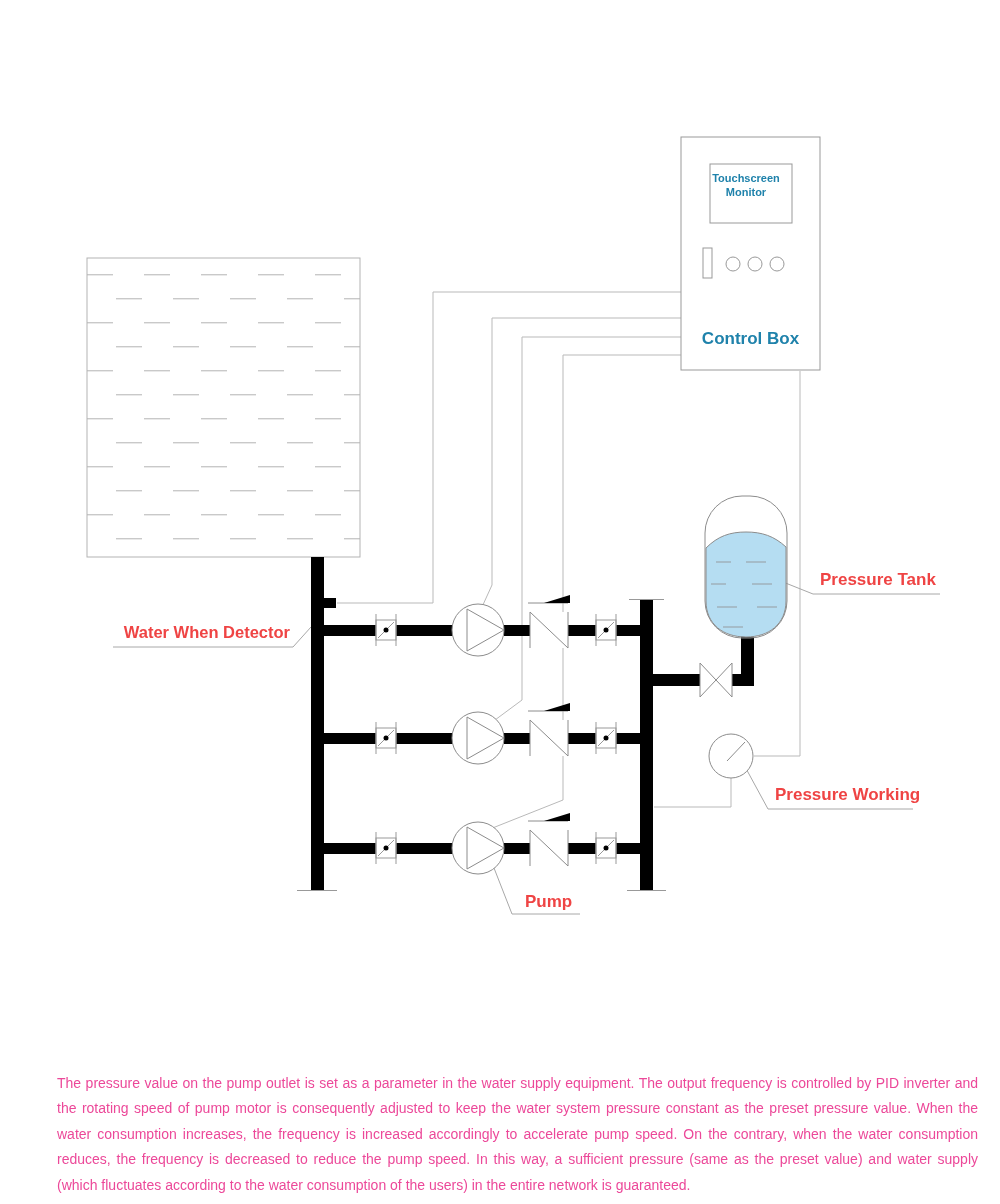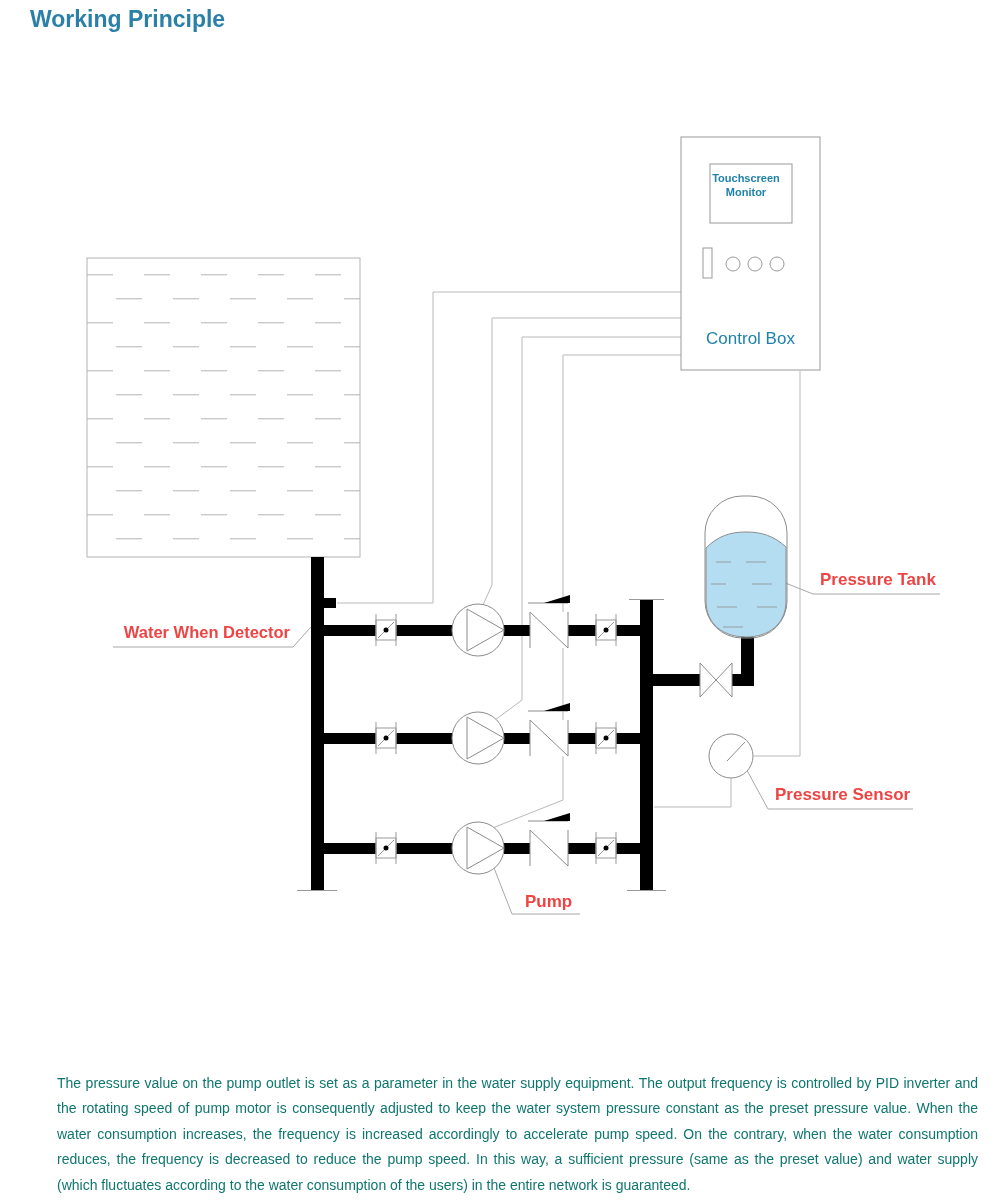--- a/index.html
+++ b/index.html
@@ -3,32 +3,31 @@
 <meta charset="utf-8">
 <style>
   html,body{margin:0;padding:0;background:#fff;}
   #page{position:relative;width:1000px;height:1204px;background:#fff;
         font-family:"Liberation Sans",sans-serif;overflow:hidden;}
   #diagram-svg{position:absolute;left:0;top:0;}
   .lbl{position:absolute;font-weight:bold;color:#ef4444;white-space:nowrap;}
   .title{position:absolute;left:30px;top:6px;font-size:23px;font-weight:bold;color:#2a80a8;}
   .h2{position:absolute;left:57px;top:1026px;font-size:22px;font-weight:bold;color:#1f82ab;}
   .body-text{position:absolute;left:57px;top:1071px;width:921px;
-             font-size:14px;line-height:25.4px;color:#0f766e;text-align:justify;}
+             font-size:14px;line-height:25.4px;color:#ec4899;text-align:justify;}
   .monitor-lbl{position:absolute;left:710px;top:171px;width:72px;text-align:center;
                font-size:11px;line-height:14px;font-weight:bold;color:#1f82ab;}
   .cbox-lbl{position:absolute;left:681px;top:329px;width:139px;text-align:center;
-            font-size:17px;font-weight:normal;color:#1f82ab;}
+            font-size:17px;font-weight:bold;color:#1f82ab;}
 </style>
 </head>
 <body>
 
 <div id="page">
 
-  <div class="title">Working Principle</div>
 
   <svg id="diagram-svg" width="1000" height="1204" viewBox="0 0 1000 1204">
     <defs>
       <pattern id="tankDashes" width="57" height="48" patternUnits="userSpaceOnUse">
         <rect width="57" height="48" fill="#ffffff"></rect>
         <rect x="2" y="10" width="26" height="1.4" fill="#c9c9c9"></rect>
         <rect x="30" y="34" width="26" height="1.4" fill="#c9c9c9"></rect>
       </pattern>
 
       <g id="bval" stroke="#999999" fill="none" stroke-width="1">
@@ -165,19 +164,19 @@
   </svg>
 
   <div class="monitor-lbl">Touchscreen Monitor</div>
 
   <div class="cbox-lbl">Control Box</div>
 
   <div class="lbl" style="left:110px;top:623px;width:180px;text-align:right;font-size:16.5px;">Water When Detector</div>
 
   <div class="lbl" style="left:820px;top:570px;font-size:17px;">Pressure Tank</div>
 
-  <div class="lbl" style="left:775px;top:785px;font-size:17px;">Pressure Sensor</div>
+  <div class="lbl" style="left:775px;top:785px;font-size:17px;">Pressure Working</div>
 
   <div class="lbl" style="left:525px;top:892px;font-size:17px;">Pump</div>
 
   <div class="body-text">The pressure value on the pump outlet is set as a parameter in the water supply equipment. The output frequency is controlled by PID inverter and the rotating speed of pump motor is consequently adjusted to keep the water system pressure constant as the preset pressure value. When the water consumption increases, the frequency is increased accordingly to accelerate pump speed. On the contrary, when the water consumption reduces, the frequency is decreased to reduce the pump speed. In this way, a sufficient pressure (same as the preset value) and water supply (which fluctuates according to the water consumption of the users) in the entire network is guaranteed.</div>
 
 </div>
 
 </body></html>

